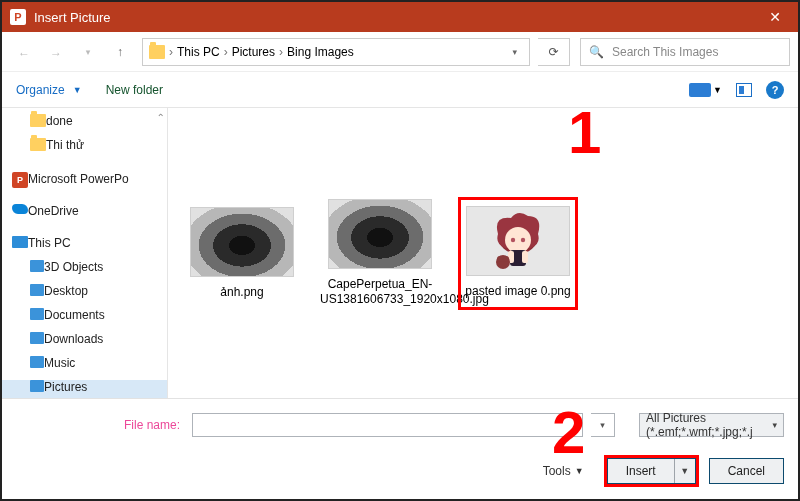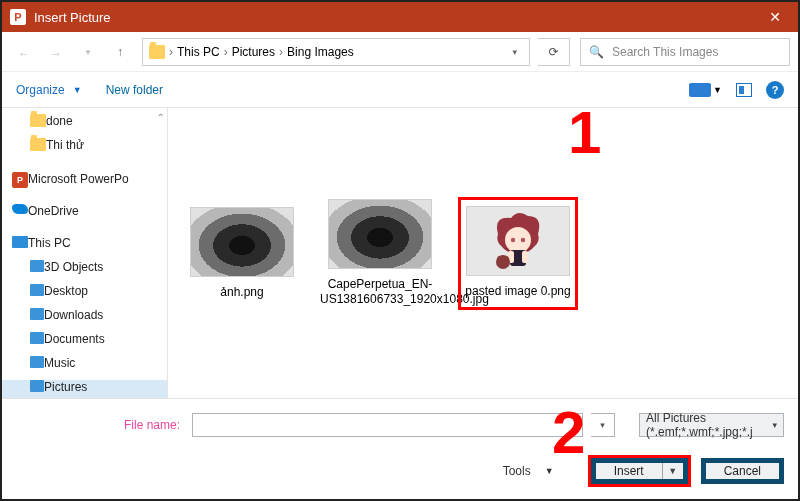--- a/index.html
+++ b/index.html
@@ -13,21 +13,21 @@
 .nav-btn.disabled{color:#bbb}
 .breadcrumb{flex:1;height:28px;border:1px solid #ccc;display:flex;align-items:center;padding:0 6px;gap:4px;margin:0 4px}
 .bc-icon{width:16px;height:14px;background:#ffd060;border-radius:1px;position:relative}
 .bc-icon:before{content:"";position:absolute;top:-3px;left:1px;width:6px;height:3px;background:#ffd060;border-radius:1px 1px 0 0}
 .bc-sep{color:#777}
 .bc-dd{margin-left:auto;color:#666;padding:0 6px}
 .refresh{width:32px;height:28px;border:1px solid #ccc;border-left:none;display:flex;align-items:center;justify-content:center;color:#555}
 .search{width:210px;height:28px;border:1px solid #ccc;display:flex;align-items:center;padding:0 8px;color:#888;gap:8px;margin-left:6px}
 .toolbar{height:36px;display:flex;align-items:center;padding:0 14px;gap:24px;border-bottom:1px solid #e5e5e5}
 .toolbar .org{color:#166cc4;display:flex;align-items:center;gap:8px}
-.toolbar .newf{color:#0369a1}
+.toolbar .newf{color:#14532d}
 .toolbar .spacer{flex:1}
 .toolbar .view-ctl{display:flex;align-items:center;gap:14px}
 .view-ctl .pill{width:22px;height:14px;background:#2c7dd4;border-radius:2px;display:flex;align-items:center;margin-right:2px}
 .view-ctl .sq{width:16px;height:14px;border:1px solid #1b6fc7;background:#fff;position:relative}
 .view-ctl .sq:after{content:"";position:absolute;left:2px;top:2px;width:5px;height:8px;background:#2c7dd4}
 .help{width:18px;height:18px;border-radius:50%;background:#1979ca;color:#fff;display:flex;align-items:center;justify-content:center;font-size:11px;font-weight:bold}
 .body{display:flex;height:290px}
 .tree{width:166px;border-right:1px solid #e5e5e5;padding:6px 0 0 0;overflow:hidden;position:relative}
 .tree-row{display:flex;align-items:flex-start;height:24px;padding-left:28px;gap:0;color:#222}
 .tree-row.sel{background:#d7e8f7}
@@ -45,22 +45,22 @@
 .item .thumb.rock{background:radial-gradient(ellipse at 50% 55%,#111 0 18%,#2a2a2a 18% 40%,#6c6c6c 40% 60%,#b7b7b7 60% 80%,#e1e1e1 80% 100%)}
 .item .thumb.anime{background:#e7e7e7}
 .item.selected{border:3px solid #f00;padding:6px 2px 8px}
 .anime svg{width:70px;height:70px}
 .footer{border-top:1px solid #e2e2e2;padding:14px 14px 10px;height:105px}
 .fn-row{display:flex;align-items:center;gap:8px;margin-bottom:18px}
 .fn-label{width:168px;text-align:right;color:#ec4899;padding-right:4px}
 .fn-input{flex:1;height:24px;border:1px solid #aeb3b9;background:#fff}
 .fn-dd{width:24px;height:24px;border:1px solid #aeb3b9;border-left:none;display:flex;align-items:center;justify-content:center;color:#555}
 .ft-row{display:flex;align-items:center;justify-content:flex-end;gap:10px}
-.tools{color:#333;display:flex;align-items:center;gap:14px;margin-right:24px}
-.btn{height:26px;border:5px solid #0c4a6e;background:#eef0f2;display:flex;align-items:center;justify-content:center;padding:0 18px;color:#222}
+.tools{color:#333;display:flex;align-items:center;gap:4px;margin-right:10px}
+.btn{height:26px;border:1px solid #0c4a6e;background:#eef0f2;display:flex;align-items:center;justify-content:center;padding:0 18px;color:#222}
 .btn.split{padding:0}
 .btn.split .lab{padding:0 18px;border-right:1px solid #9ea4aa;height:100%;display:flex;align-items:center}
 .btn.split .dd{width:20px;display:flex;align-items:center;justify-content:center;font-size:9px;color:#444}
 .insert-wrap{border:3px solid #f00;display:flex}
 .filter{height:24px;border:1px solid #aeb3b9;background:#eef0f2;width:145px;display:flex;align-items:center;padding:0 6px;color:#333;gap:4px}
 .filter .dd{margin-left:auto;font-size:9px;color:#444}
 .ann{position:absolute;color:#f00;font-weight:900;font-size:60px;font-family:Arial,sans-serif}
 .ann.a1{left:566px;top:96px}
 .ann.a2{left:550px;top:396px}
 .caret{font-size:9px}
@@ -144,25 +144,25 @@
     <div class="tree-row">
         <div class="dev"></div>
         <span>3D Objects</span>
       </div>
     <div class="tree-row">
         <div class="dev"></div>
         <span>Desktop</span>
       </div>
     <div class="tree-row">
         <div class="dev"></div>
+        <span>Documents</span>
+      </div>
+    <div class="tree-row">
+        <div class="dev"></div>
         <span>Downloads</span>
-      </div>
-    <div class="tree-row">
-        <div class="dev"></div>
-        <span>Documents</span>
       </div>
     <div class="tree-row">
         <div class="dev"></div>
         <span>Music</span>
       </div>
     <div class="tree-row sel">
         <div class="dev"></div>
         <span>Pictures</span>
       </div>
   </div>

